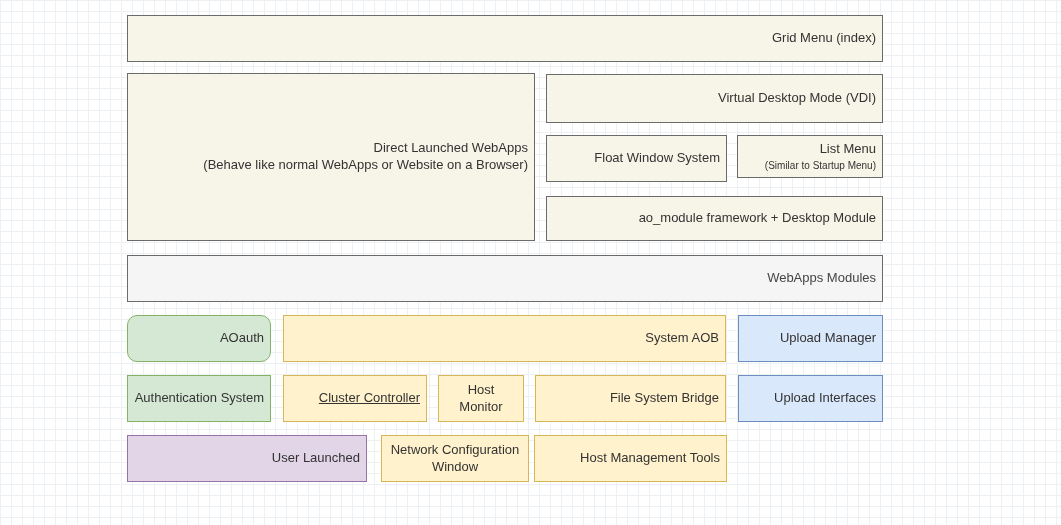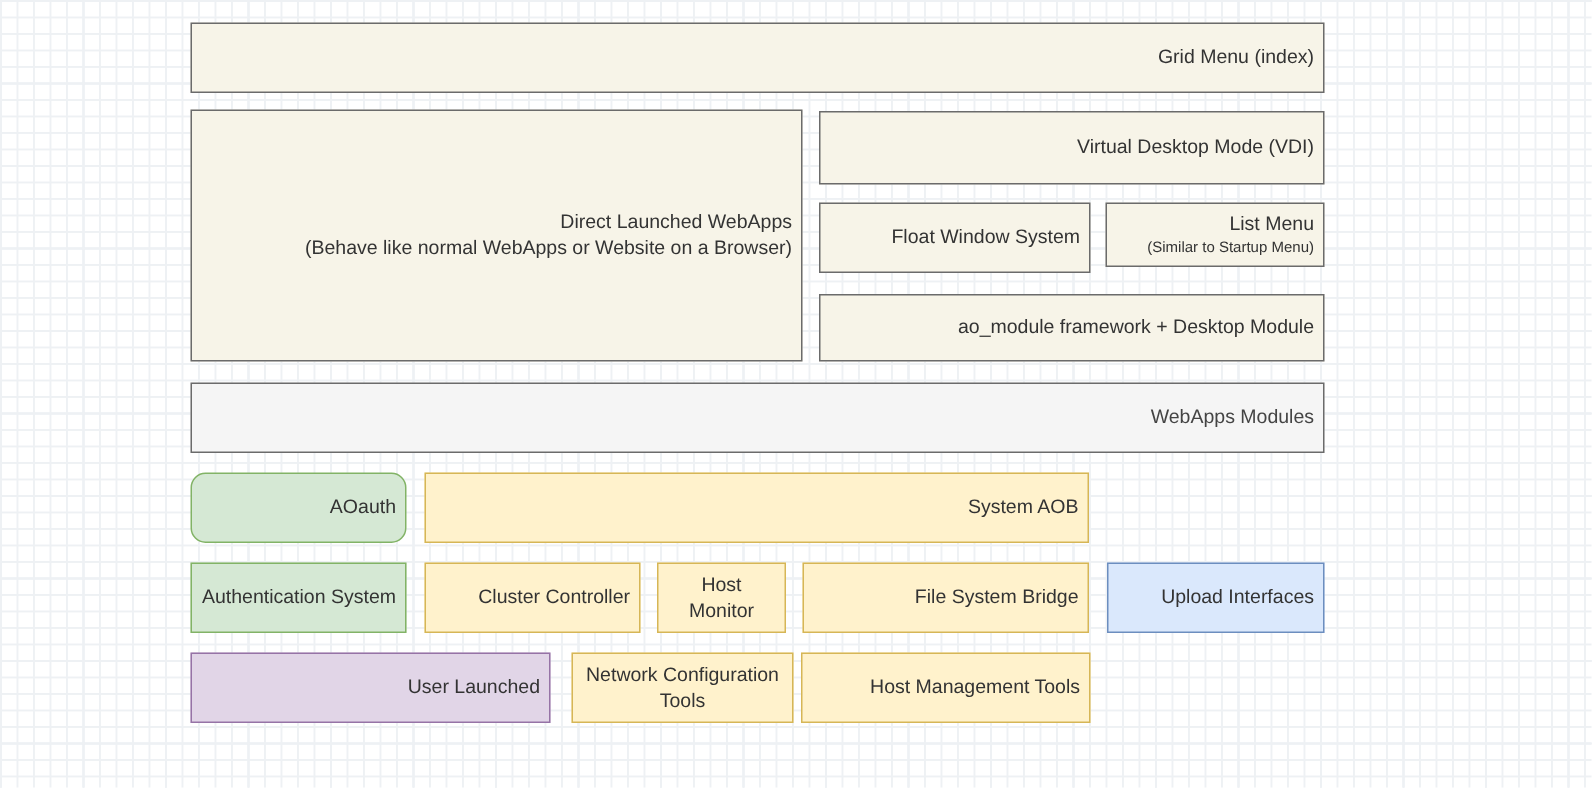--- a/index.html
+++ b/index.html
@@ -45,21 +45,21 @@
   .b-direct          {left:127px;top:73px; width:408px;height:168px;}
   .b-vdi             {left:546px;top:74px; width:337px;height:49px;}
   .b-float           {left:546px;top:135px;width:181px;height:47px;}
   .b-listmenu        {left:737px;top:135px;width:146px;height:43px;}
   .b-aomodule        {left:546px;top:196px;width:337px;height:45px;padding-left:48px;}
   .b-webapps-modules {left:127px;top:255px;width:756px;height:47px;padding-left:44px;}
   .b-aoauth          {left:127px;top:315px;width:144px;height:47px;border-radius:10px;}
   .b-systemaob       {left:283px;top:315px;width:443px;height:47px;}
   .b-upload-manager  {left:738px;top:315px;width:145px;height:47px;}
   .b-auth-system     {left:127px;top:375px;width:144px;height:47px;}
-  .b-cluster         {left:283px;top:375px;width:144px;height:47px;}
+  .b-cluster         {left:283px;top:375px;width:144px;height:47px;text-decoration:underline;}
   .b-host-monitor    {left:438px;top:375px;width:86px; height:47px;}
   .b-fs-bridge       {left:535px;top:375px;width:191px;height:47px;}
   .b-upload-if       {left:738px;top:375px;width:145px;height:47px;}
   .b-user-isolation  {left:127px;top:435px;width:240px;height:47px;}
   .b-net-config      {left:381px;top:435px;width:148px;height:47px;}
   .b-host-mgmt       {left:534px;top:435px;width:193px;height:47px;}
 </style>
 </head>
 <body>
 
@@ -96,20 +96,23 @@
   </div>
 
   <div class="box green b-aoauth">
     <span>AOauth</span>
   </div>
 
   <div class="box yellow b-systemaob">
     <span>System AOB</span>
   </div>
 
+  <div class="box blue b-upload-manager">
+    <span>Upload Manager</span>
+  </div>
 
   <div class="box green b-auth-system">
     <span>Authentication System</span>
   </div>
 
   <div class="box yellow b-cluster">
     <span>Cluster Controller</span>
   </div>
 
   <div class="box yellow b-host-monitor">
@@ -122,20 +125,20 @@
 
   <div class="box blue b-upload-if">
     <span>Upload Interfaces</span>
   </div>
 
   <div class="box purple b-user-isolation">
     <span>User Launched</span>
   </div>
 
   <div class="box yellow b-net-config">
-    <span>Network Configuration Tools</span>
+    <span>Network Configuration Window</span>
   </div>
 
   <div class="box yellow b-host-mgmt">
     <span>Host Management Tools</span>
   </div>
 
 </div>
 
 </body></html>

